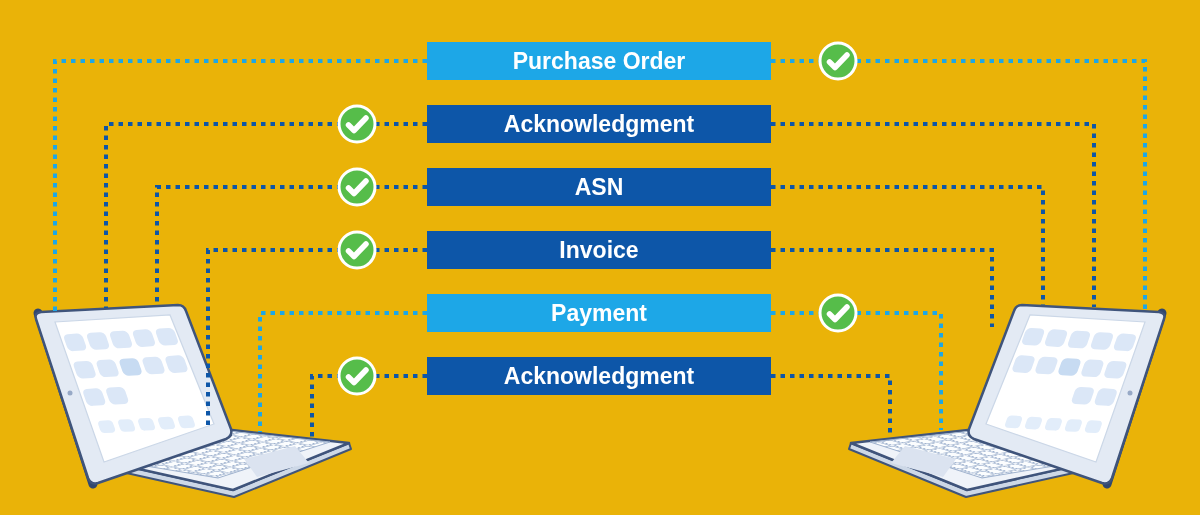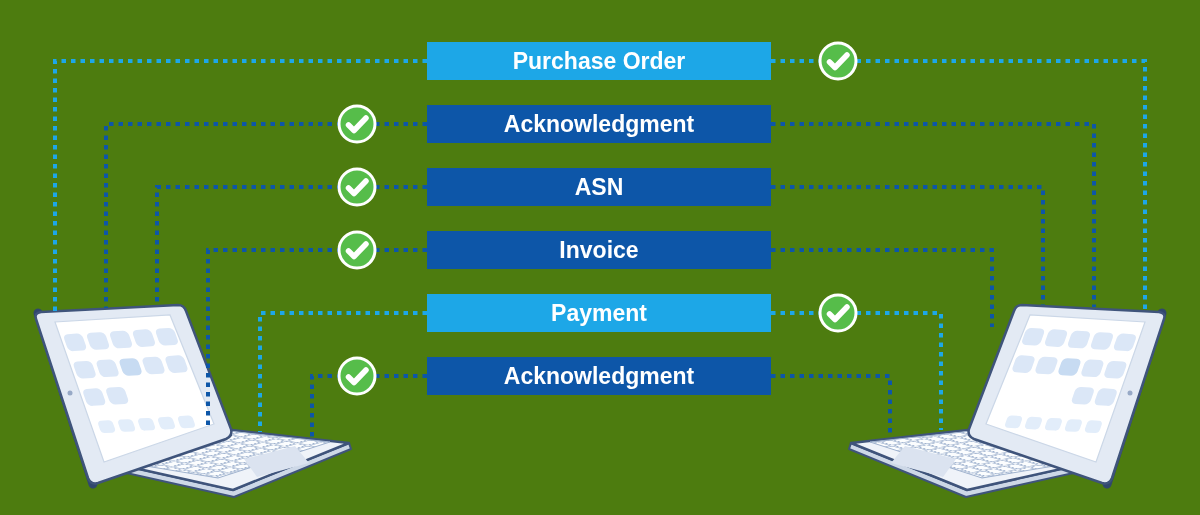--- a/index.html
+++ b/index.html
@@ -1,16 +1,16 @@
 <!DOCTYPE html>
 <html><head>
 <meta charset="utf-8">
 <style>
   html,body{margin:0;padding:0;background:#ffffff;}
-  .stage{position:relative;width:1200px;height:515px;background:#4d7c0f;overflow:hidden;}
+  .stage{position:relative;width:1200px;height:515px;background:#eab308;overflow:hidden;}
   svg text.bar-label{
     font-family:"Liberation Sans","DejaVu Sans",sans-serif;
     font-weight:bold;font-size:23px;fill:#ffffff;text-anchor:middle;
   }
 </style>
 </head>
 <body>
 
 <div class="stage">
   <svg id="diagram" width="1200" height="515" viewBox="0 0 1200 515" xmlns="http://www.w3.org/2000/svg">

